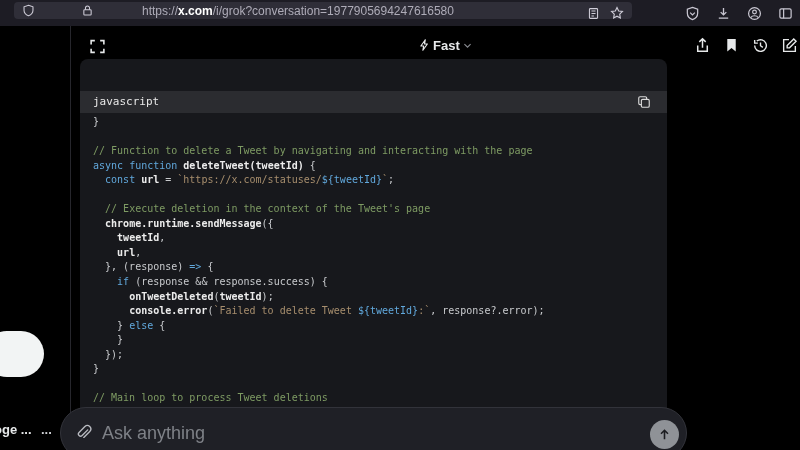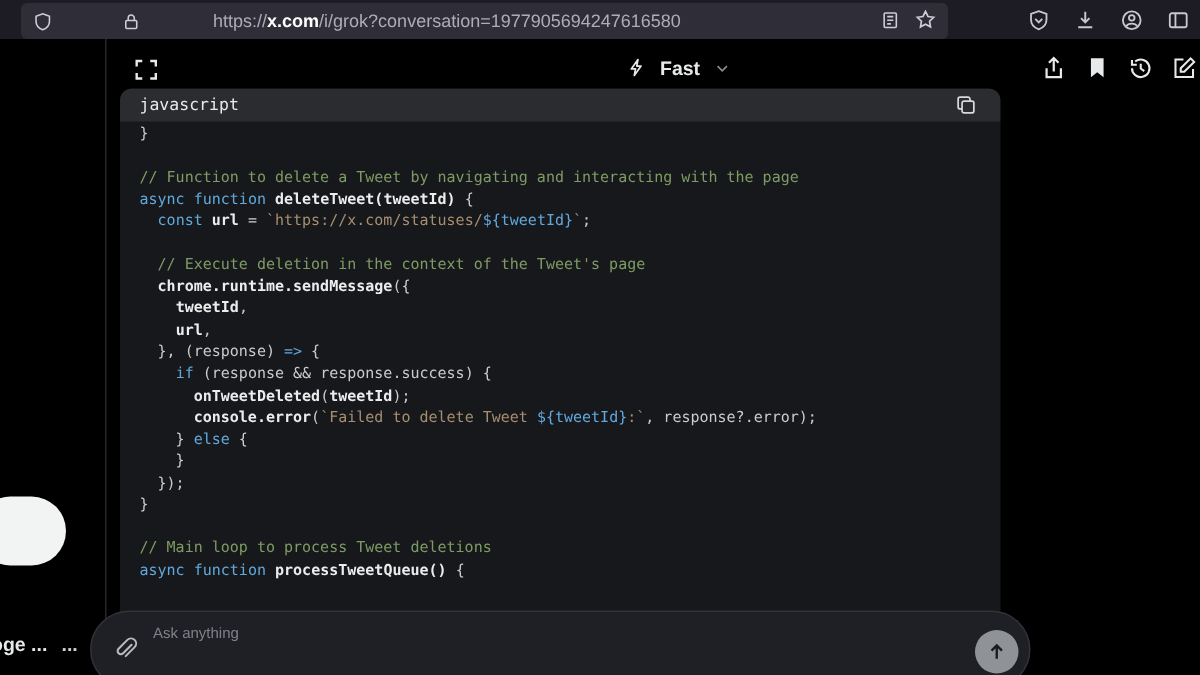--- a/index.html
+++ b/index.html
@@ -2,65 +2,65 @@
 <html><head>
 <meta charset="utf-8">
 <style>
   * { margin:0; padding:0; box-sizing:border-box; }
   html,body { background:#000; }
   body { font-family:"Liberation Sans", sans-serif; }
   #screen { position:relative; width:800px; height:450px; overflow:hidden; background:#000; }
 
   
   .browser-bar { position:absolute; left:0; top:0; width:800px; height:26px; background:#1d1c24; }
-  .url-field { position:absolute; left:14px; top:2px; width:618px; height:24px; background:#2f2e38; border-radius:4px; display:flex; align-items:center;gap:38px; }
+  .url-field { position:absolute; left:14px; top:2px; width:618px; height:17px; background:#2f2e38; border-radius:4px; display:flex; align-items:center;gap:38px; }
   .url-field svg { flex:0 0 auto; }
   .url-ico { margin-left:8px; color:#cfcdd8; }
   .url-text { margin-left:10px; font-size:12px; color:#aeacb8; white-space:nowrap; overflow:hidden; }
   .url-text .domain { color:#fff; font-weight:bold; }
   .url-right { position:absolute; right:8px; top:0; height:22px; display:flex; align-items:center; gap:10px; color:#cfcdd8; }
   .chrome-right { position:absolute; right:6px; top:0; height:26px; display:flex; align-items:center; gap:13px; color:#c9c7d2; }
   .chrome-btn { display:flex; align-items:center; justify-content:center; width:18px; height:18px; }
 
   
   .page { position:absolute; left:0; top:26px; width:800px; height:424px; background:#000; }
   .sidebar-divider { position:absolute; left:70px; top:0; width:1px; height:424px; background:#26262c; }
   .sidebar-pill { position:absolute; left:-16px; top:305px; width:60px; height:46px; border-radius:23px; background:#f2f4f4; }
   .sidebar-label { position:absolute; left:-6px; top:396px; font-size:13px; font-weight:bold; color:#e7e9ea; white-space:nowrap; }
   .sidebar-ellipsis { position:absolute; left:41px; top:396px; font-size:13px; font-weight:bold; color:#cfd1d5; }
 
   
   .gk-toolbar { position:absolute; left:70px; top:0; width:730px; height:34px; }
   .expand-btn { position:absolute; left:19px; top:12px; width:17px; height:17px; color:#e7e9ea; }
-  .mode-select { position:absolute; left:348px; top:9px; height:20px; display:flex; align-items:center; gap:9px; cursor:pointer; }
+  .mode-select { position:absolute; left:348px; top:9px; height:20px; display:flex; align-items:center; gap:2px; cursor:pointer; }
   .mode-select .bolt { color:#e7e9ea; }
   .mode-label { font-size:13px; font-weight:bold; color:#e7e9ea; }
   .mode-chev { color:#8b8d93; }
   .gk-right { position:absolute; right:2px; top:10px; display:flex; align-items:center; gap:11px; color:#e7e9ea; }
   .gk-btn { width:18px; height:18px; display:flex; align-items:center; justify-content:center; }
 
   
   .code-card { position:absolute; left:80px; top:33px; width:587px; height:391px; border-radius:8px 8px 0 0; overflow:hidden; background:#17181c; }
-  .code-header { position:relative; height:22px; background:#2b2c30; }
+  .code-header { position:relative; height:22px; background:#2b2c30;margin-top:32px; }
   .code-lang { position:absolute; left:13px; top:4px; font-family:"DejaVu Sans Mono", monospace; font-size:11px; color:#e8e8e8; }
   .copy-btn { position:absolute; right:16px; top:4px; width:14px; height:14px; color:#d9d9d9; }
   .code-body { padding:2px 0 0 13px; font-family:"DejaVu Sans Mono", monospace; font-size:10px; line-height:14.55px; }
   .code-line { white-space:pre; min-height:14.55px; }
   .tok-pl { color:#c9cbce; }
   .tok-cm { color:#7e9b63; }
   .tok-kw { color:#61a8dc; }
   .tok-fn { color:#ececec; font-weight:bold; }
   .tok-vb { color:#ececec; font-weight:bold; }
   .tok-st { color:#a78e6d;text-align:right; }
   .tok-tp { color:#61a8dc; }
 
   
   .composer { position:absolute; left:60px; top:381px; width:627px; height:52px; background:#1f2026; border:1px solid #32333a; border-radius:26px; z-index:6; }
   .clip { position:absolute; left:13px; top:15px; width:18px; height:18px; color:#b9bbc1; }
-  .composer-placeholder { position:absolute; left:41px; top:9px; font-size:10px; color:#7e8187; }
+  .composer-placeholder { position:absolute; left:41px; top:15px; font-size:18px; color:#7e8187; }
   .send-btn { position:absolute; left:589px; top:12px; width:29px; height:29px; border-radius:50%; background:#8f9297; display:flex; align-items:center; justify-content:center; color:#1b1c20; }
 </style>
 </head>
 <body>
 
 <div id="screen">
 
   <div class="browser-bar">
     <div class="url-field">
       <svg class="url-ico" width="13" height="13" viewBox="0 0 16 16" fill="none" stroke="currentColor" stroke-width="1.3">

